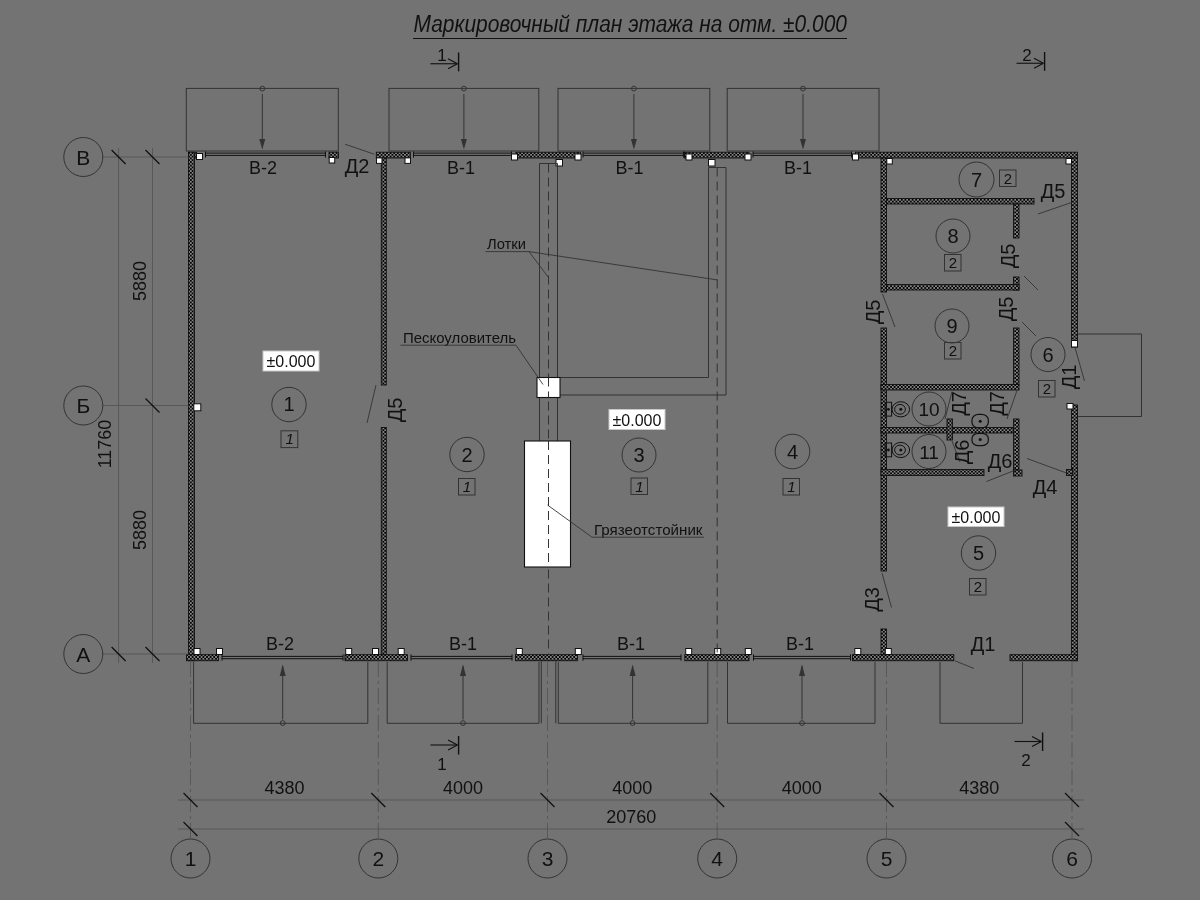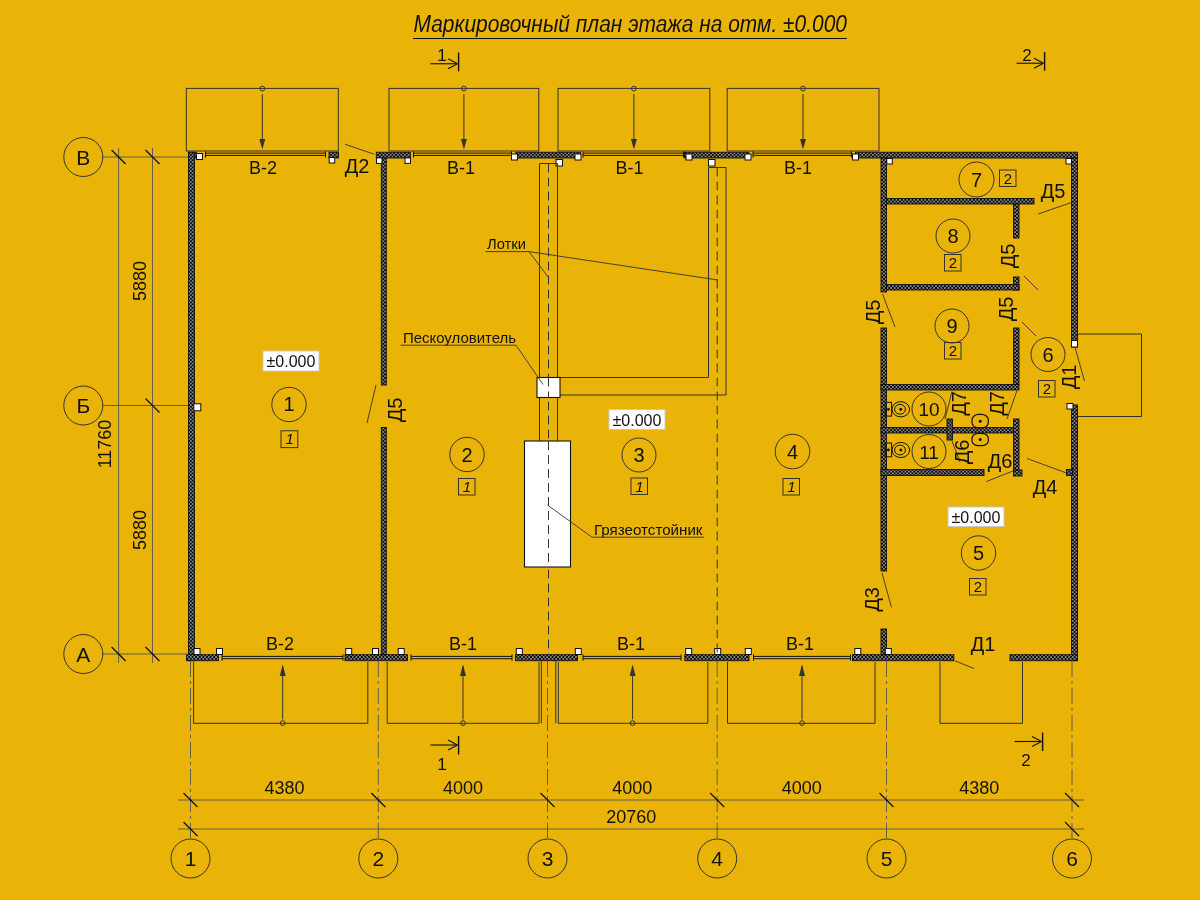--- a/index.html
+++ b/index.html
@@ -1,16 +1,16 @@
 <!DOCTYPE html>
 <html><head>
 <meta charset="utf-8">
 <style>
   html,body{margin:0;padding:0;background:#fff;}
-  .page{width:1200px;height:900px;position:relative;background:#eab308;overflow:hidden;}
+  .page{width:1200px;height:900px;position:relative;background:#737373;overflow:hidden;}
   svg{position:absolute;left:0;top:0;}
   text{font-family:"Liberation Sans", sans-serif;fill:#111;}
 </style>
 </head>
 <body>
 <div class="page">
 <svg width="1200" height="900" viewBox="0 0 1200 900">
 <defs>
 <pattern id="h" width="3.6" height="3.6" patternUnits="userSpaceOnUse">
   <rect width="3.6" height="3.6" fill="#fff"></rect>

